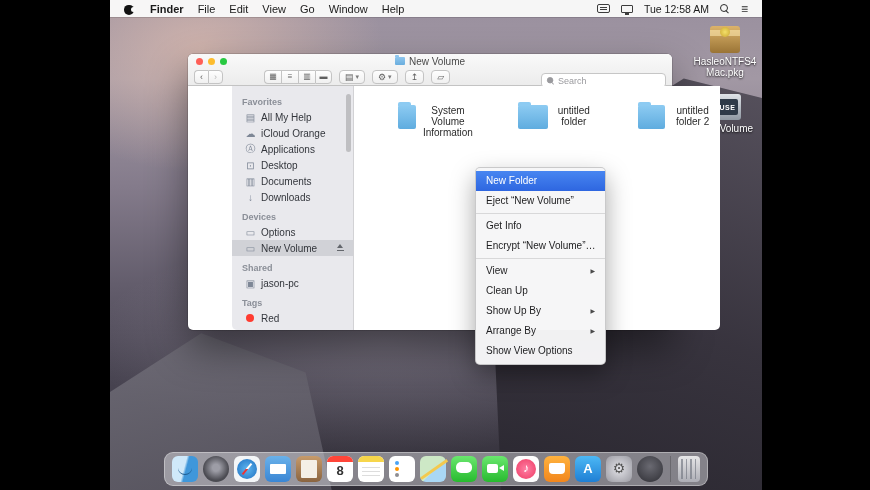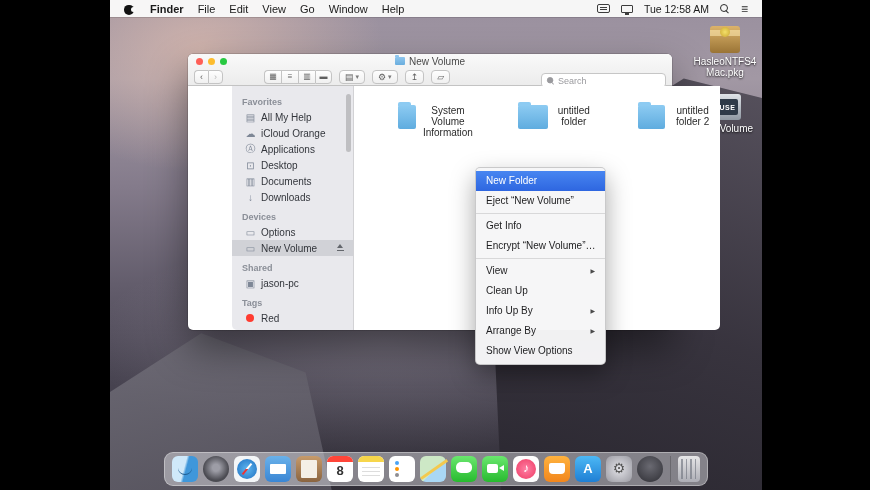--- a/index.html
+++ b/index.html
@@ -331,21 +331,21 @@
     </div>
     <div class="cm-sep"></div>
     <div class="cm-item">
       <span>View</span>
       <span class="cm-arrow">▶</span>
     </div>
     <div class="cm-item">
       <span>Clean Up</span>
     </div>
     <div class="cm-item">
-      <span>Info Up By</span>
+      <span>Show Up By</span>
       <span class="cm-arrow">▶</span>
     </div>
     <div class="cm-item">
       <span>Arrange By</span>
       <span class="cm-arrow">▶</span>
     </div>
     <div class="cm-item">
       <span>Show View Options</span>
     </div>
   </div>

